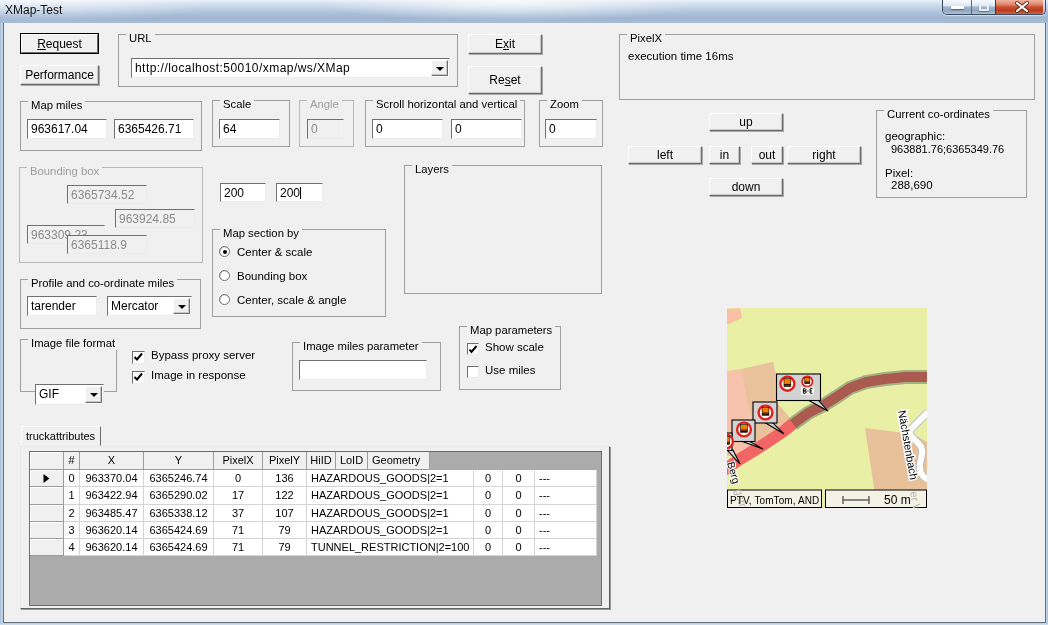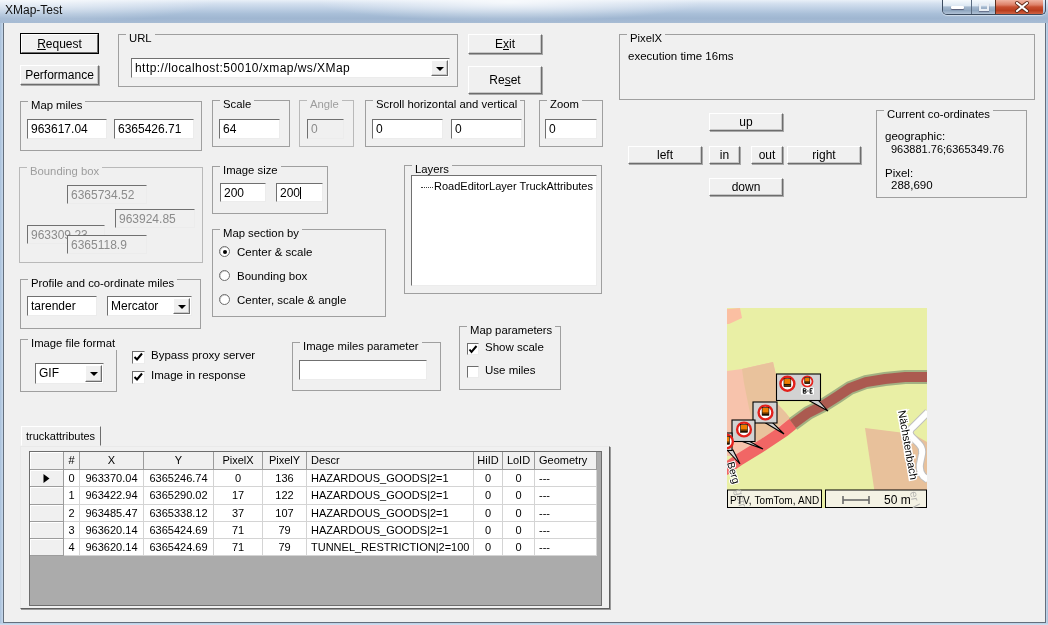--- a/index.html
+++ b/index.html
@@ -145,54 +145,47 @@
   <div class="lbl" style="left:891px;top:179px">288,690</div>
 
   <div class="gb dis" style="left:19px;top:167px;width:184px;height:96px">
       <span class="cap-lbl">Bounding box</span>
     </div>
   <div class="tb dis" style="left:67px;top:185px;width:80px;height:19px">6365734.52</div>
   <div class="tb dis" style="left:27px;top:225px;width:78px;height:19px">963309.23</div>
   <div class="tb dis" style="left:115px;top:209px;width:80px;height:19px">963924.85</div>
   <div class="tb dis" style="left:67px;top:235px;width:80px;height:19px">6365118.9</div>
 
-  <div class="gb" style="left:212px;top:166px;width:116px;height:48px">
-      <span class="cap-lbl">Image size</span>
-    </div>
   <div class="tb" style="left:220px;top:183px;width:46px;height:19px">200</div>
   <div class="tb" style="left:276px;top:183px;width:47px;height:19px">200<span style="display:inline-block;width:1px;height:12px;background:#000;vertical-align:-2px"></span></div>
 
   <div class="gb" style="left:404px;top:165px;width:198px;height:129px">
       <span class="cap-lbl">Layers</span>
     </div>
-  <div class="tb" style="left:411px;top:175px;width:186px;height:111px;padding:0">
-    <div style="position:absolute;left:9px;top:11px;width:12px;border-top:1px dotted #404040"></div>
-    <div style="position:absolute;left:22px;top:4px;font-size:11px">RoadEditorLayer TruckAttributes</div>
-  </div>
 
   <div class="gb" style="left:212px;top:229px;width:174px;height:88px">
       <span class="cap-lbl">Map section by</span>
     </div>
   <div class="radio sel" style="left:219px;top:246px"></div>
   <div class="lbl" style="left:237px;top:246px">Center &amp; scale</div>
   <div class="radio" style="left:219px;top:270px"></div>
   <div class="lbl" style="left:237px;top:270px">Bounding box</div>
   <div class="radio" style="left:219px;top:294px"></div>
   <div class="lbl" style="left:237px;top:294px">Center, scale &amp; angle</div>
 
   <div class="gb" style="left:20px;top:279px;width:181px;height:50px">
       <span class="cap-lbl">Profile and co-ordinate miles</span>
     </div>
   <div class="tb" style="left:27px;top:296px;width:70px;height:20px">tarender</div>
   <div class="tb" style="left:107px;top:296px;width:85px;height:20px">Mercator<span class="dd"></span></div>
 
   <div class="gb" style="left:20px;top:339px;width:97px;height:53px">
       <span class="cap-lbl">Image file format</span>
     </div>
-  <div class="tb" style="left:35px;top:363px;width:69px;height:21px">GIF<span class="dd"></span></div>
+  <div class="tb" style="left:35px;top:384px;width:69px;height:21px">GIF<span class="dd"></span></div>
 
   <div class="cb" style="left:132px;top:351px"><svg width="11" height="11">
         <path d="M1.5 5 L4 7.5 L9 1.5" stroke="#000" stroke-width="2" fill="none"></path>
       </svg></div>
   <div class="lbl" style="left:151px;top:349px">Bypass proxy server</div>
   <div class="cb" style="left:132px;top:371px"><svg width="11" height="11">
         <path d="M1.5 5 L4 7.5 L9 1.5" stroke="#000" stroke-width="2" fill="none"></path>
       </svg></div>
   <div class="lbl" style="left:151px;top:369px">Image in response</div>
 
@@ -214,21 +207,20 @@
   <div id="tabpage"></div>
   <div id="tab">truckattributes</div>
   <div id="grid">
     <div class="grow ghead" style="top:0;height:18px">
       <div class="gc rh" style="width:34px"></div>
       <div class="gc" style="width:16px">#</div>
       <div class="gc" style="width:64px">X</div>
       <div class="gc" style="width:70px">Y</div>
       <div class="gc" style="width:49px">PixelX</div>
       <div class="gc" style="width:44px">PixelY</div>
-      <div class="gc al" style="width:167px">Descr</div>
       <div class="gc" style="width:29px">HiID</div>
       <div class="gc" style="width:32px">LoID</div>
       <div class="gc al" style="width:62px">Geometry</div>
     </div>
     <div class="grow gdata" style="top:18px;height:17.3px">
       <div class="gc rh" style="width:34px"><svg width="7" height="9" style="margin-top:2px">
             <path d="M0.5 0 L6.5 4.5 L0.5 9 Z" fill="#000"></path>
           </svg></div>
       <div class="gc" style="width:16px">0</div>
       <div class="gc" style="width:64px">963370.04</div>

